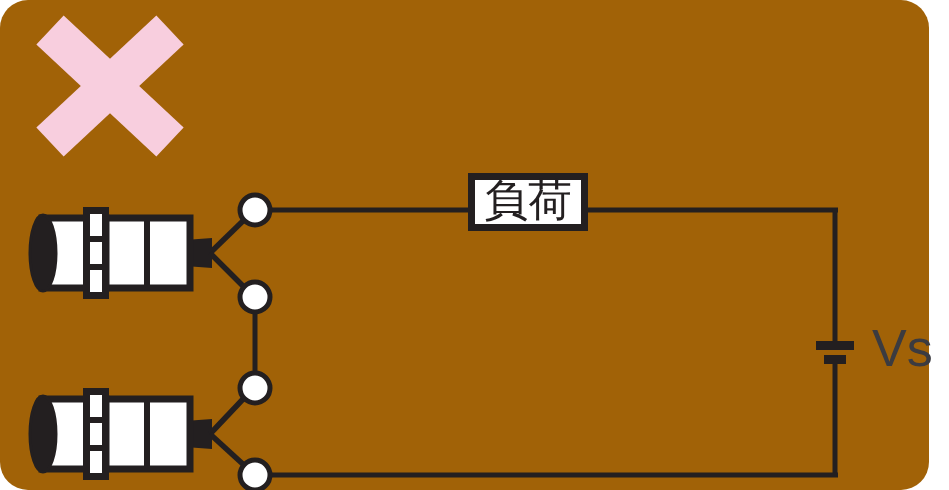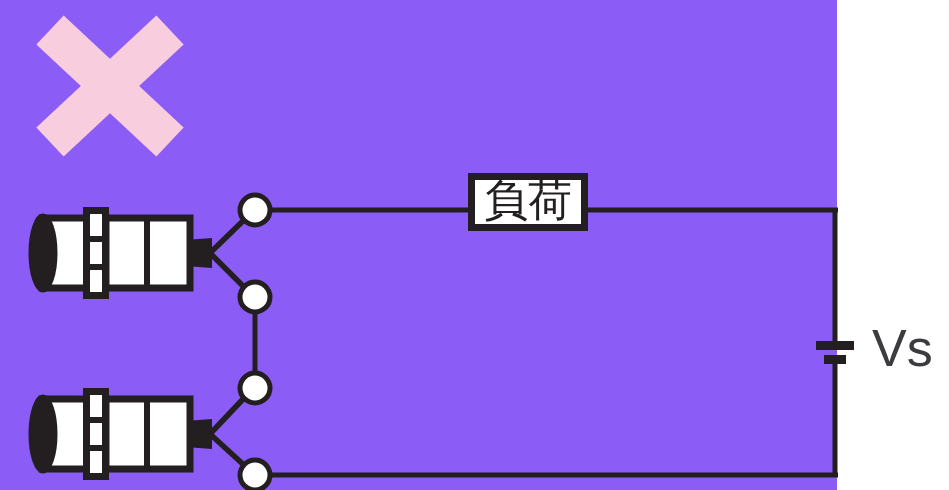--- a/index.html
+++ b/index.html
@@ -8,23 +8,24 @@
     background: #ffffff;
   }
   body {
     width: 949px;
     height: 490px;
     font-family: "Liberation Sans", sans-serif;
     overflow: hidden;
   }
   #diagram-root {
     position: relative;
-    width: 837px;
+    width: 929px;
     height: 490px;
-    background: #8b5cf6;
+    background: #a16207;
+    border-radius: 28px;
   }
   svg#circuit-svg {
     display: block;
     width: 949px;
     height: 490px;
   }
   .wire {
     stroke: #231f20;
     stroke-width: 5;
     fill: none;

